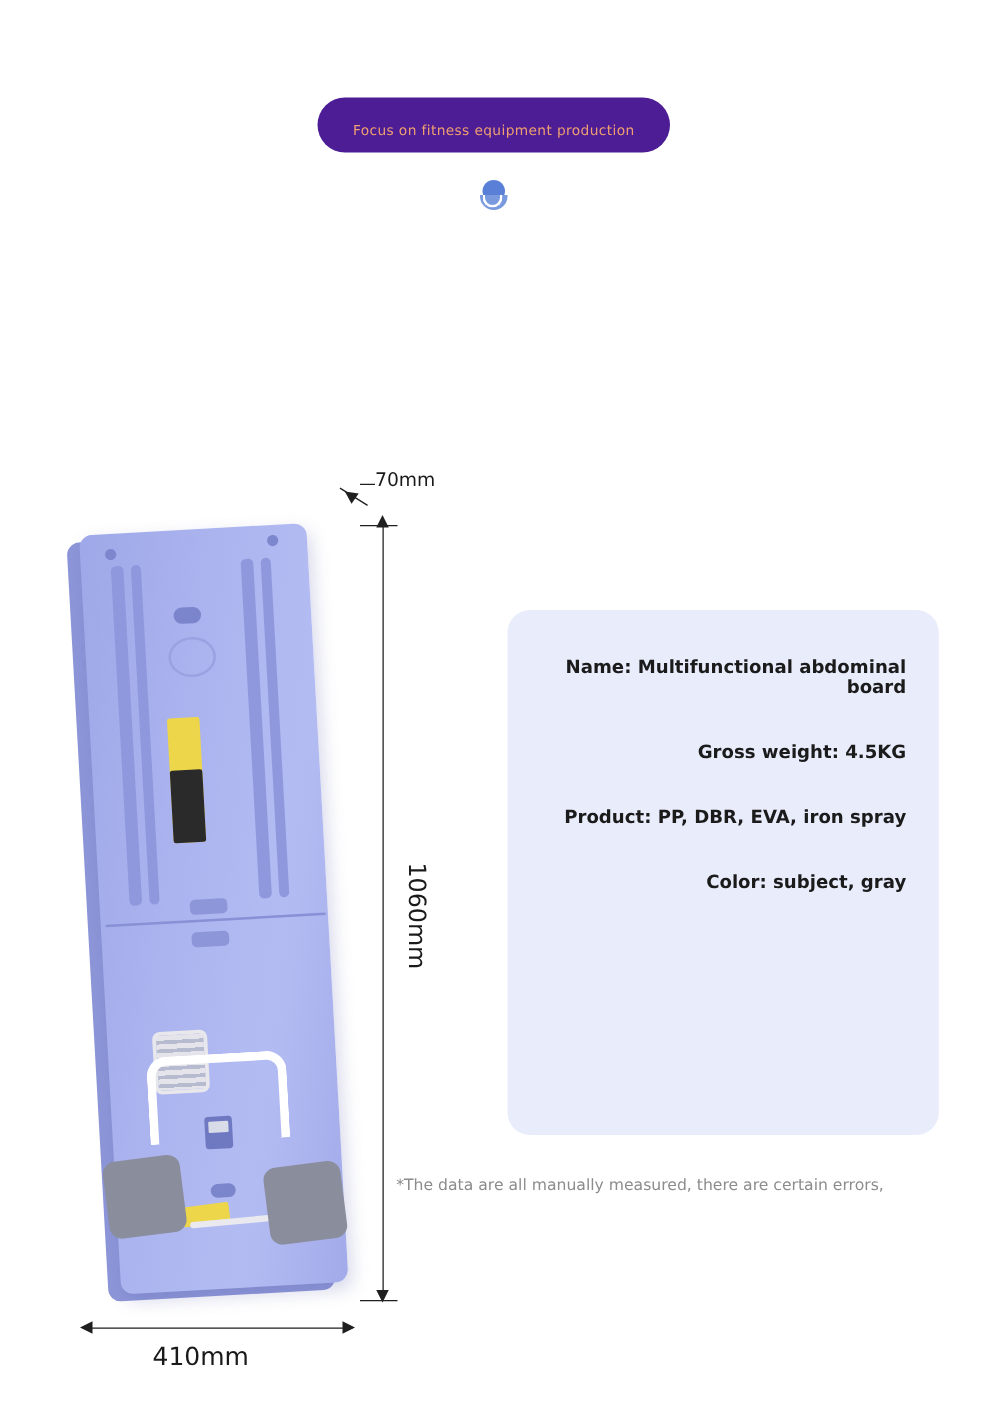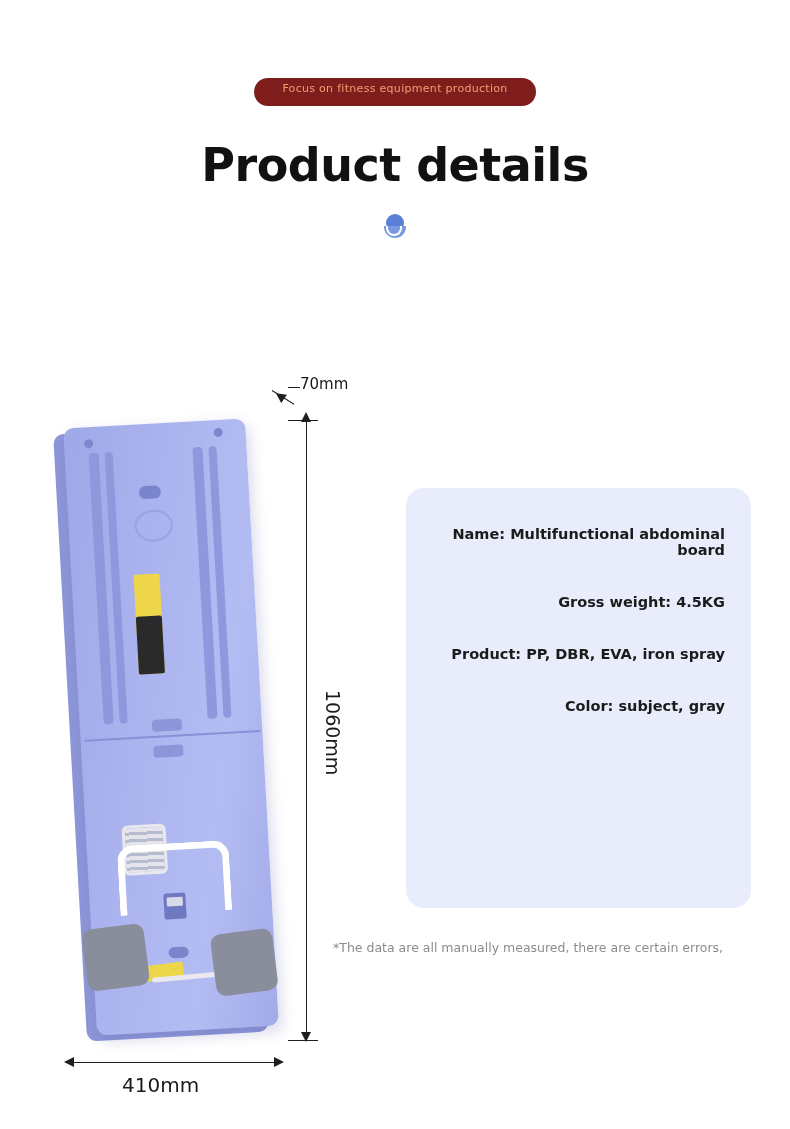--- a/index.html
+++ b/index.html
@@ -15,25 +15,25 @@
     position: relative;
   }
 
   
   .header {
     text-align: center;
     padding-top: 78px;
   }
   .badge {
     display: inline-block;
-    background: #7f1d1d;
+    background: #4c1d95;
     color: #f0a070;
     font-size: 11px;
     letter-spacing: 0.3px;
-    padding: 4px 28px 11px 28px;
+    padding: 20px 28px 11px 28px;
     border-radius: 22px;
     font-family: "DejaVu Sans", sans-serif;
   }
   .main-title {
     margin: 32px 0 0 0;
     font-size: 46px;
     font-weight: bold;
     color: #111111;
     letter-spacing: -0.5px;
     font-family: "DejaVu Sans", sans-serif;
@@ -289,35 +289,34 @@
     font-weight: bold;
     color: #1b1b1b;
     margin-bottom: 36px;
     font-family: "DejaVu Sans", sans-serif;
     text-align: right;
   }
   .spec-line:last-child { margin-bottom: 0; }
 
   .footnote {
     position: absolute;
-    left: 333px;
+    left: 317px;
     top: 938px;
     width: 450px;
     font-size: 12.5px;
     line-height: 19px;
     color: #8c8c8c;
     font-family: "DejaVu Sans", sans-serif;
   }
 </style>
 </head>
 <body>
 
 <div class="header">
   <div class="badge">Focus on fitness equipment production</div>
-  <h1 class="main-title">Product details</h1>
   <div class="divider-dot">
     <div class="d-top"></div>
     <div class="d-bot"></div>
     <div class="d-ring"></div>
   </div>
 </div>
 
 <div class="product-area"></div>
 
 <div class="dim-label dim-top">70mm</div>

